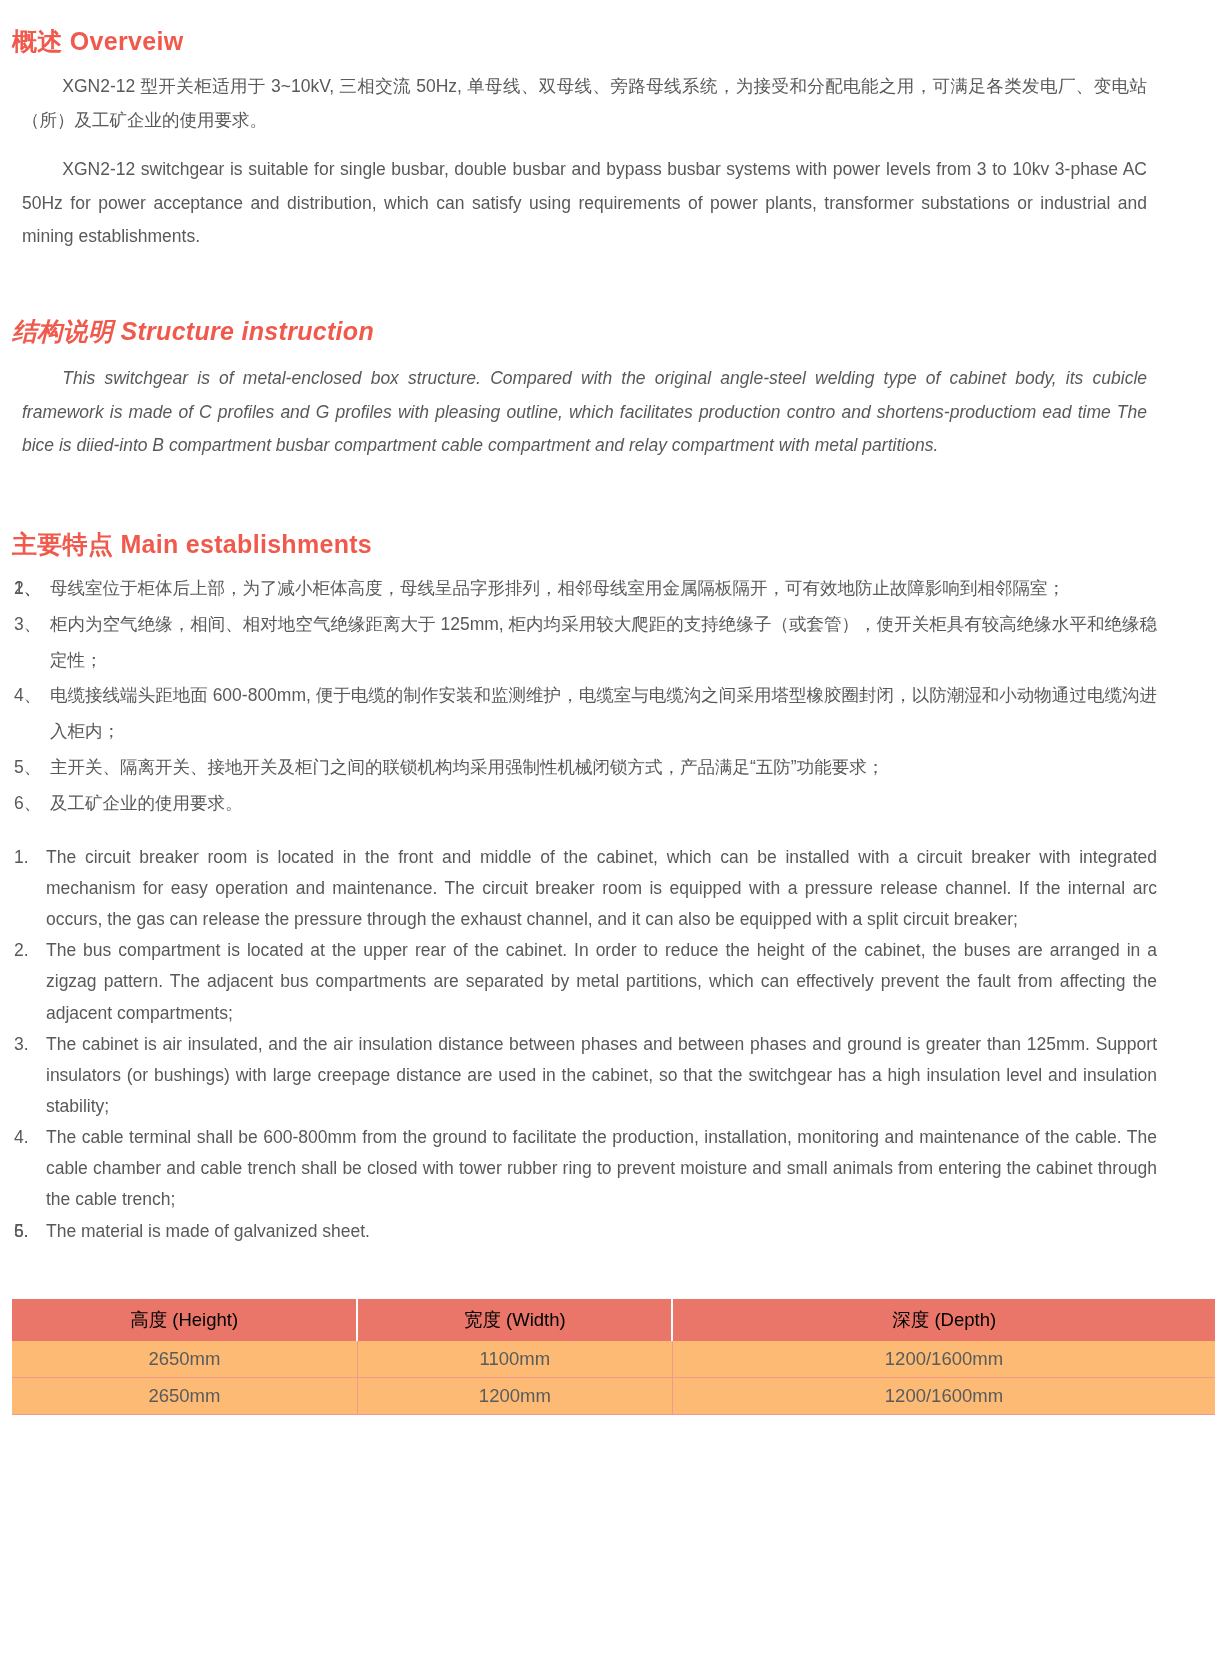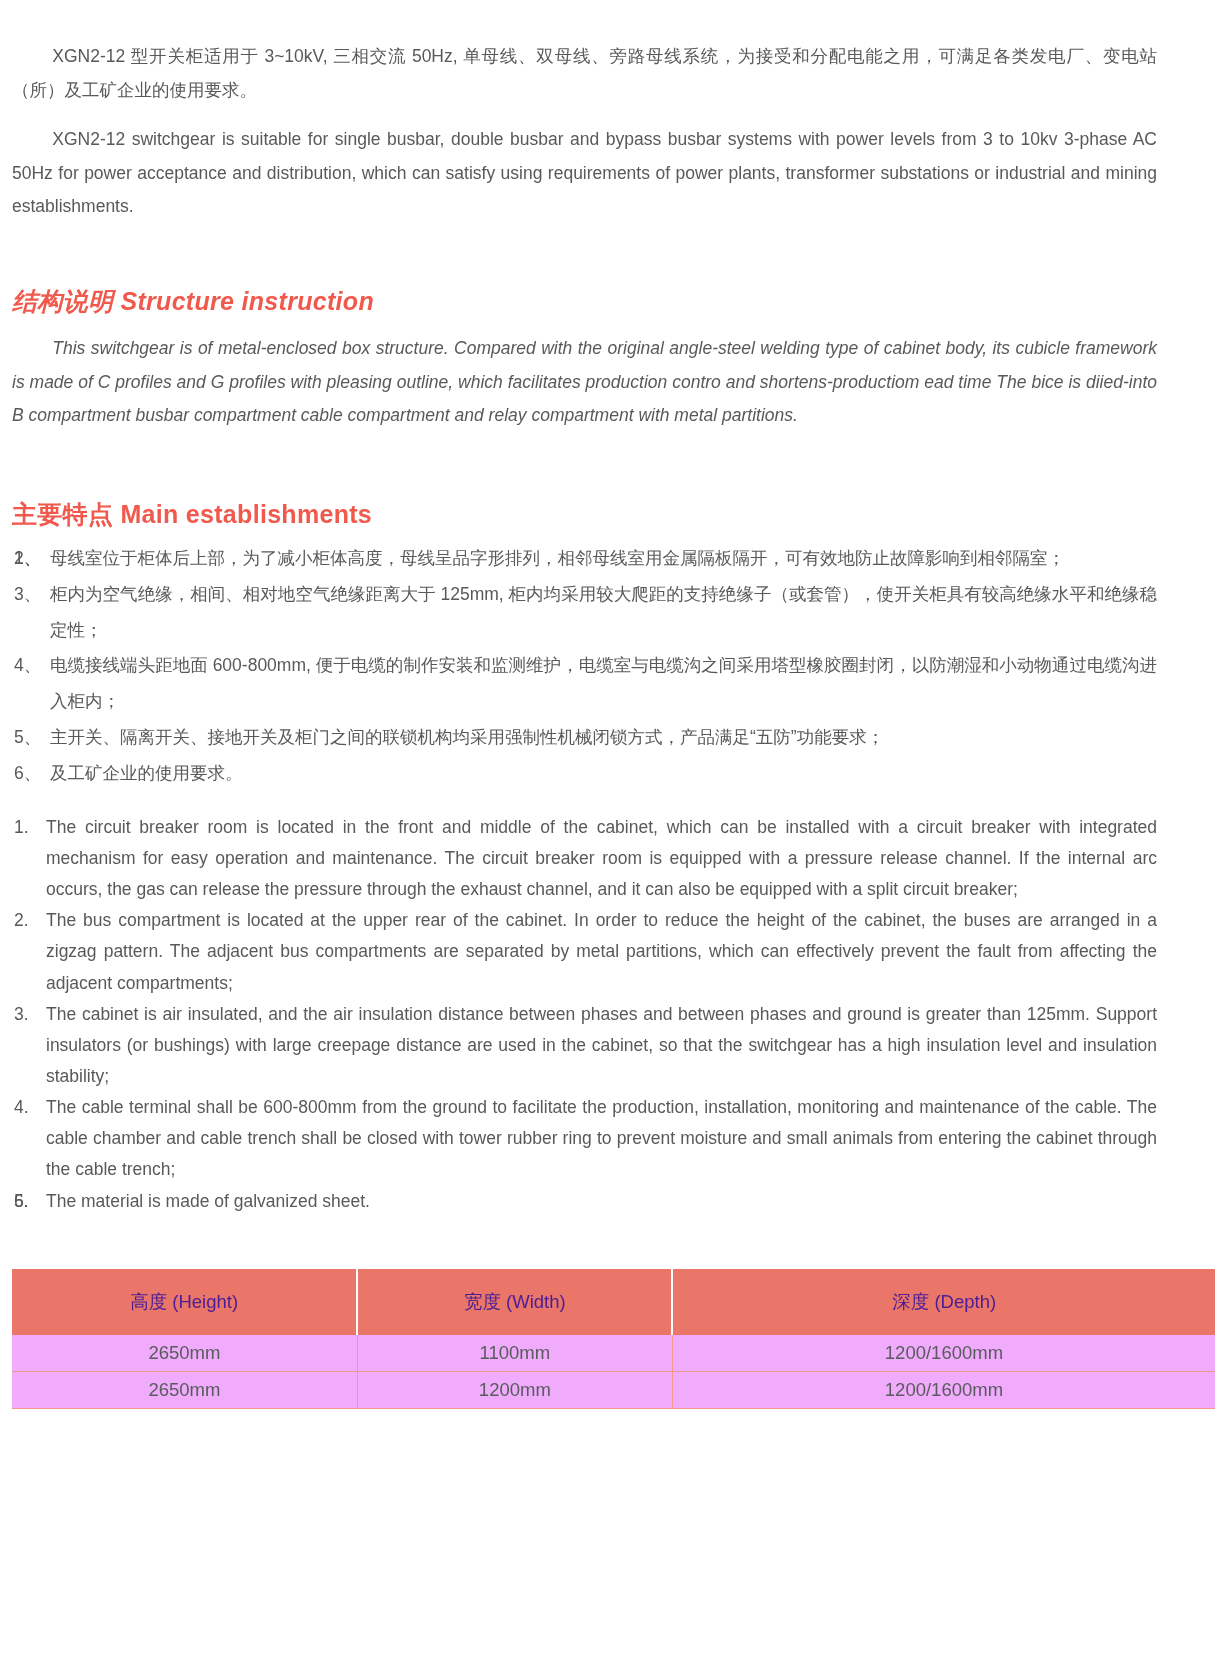--- a/index.html
+++ b/index.html
@@ -21,21 +21,21 @@
     margin: 0;
   }
 
   .text-wrap { margin-right: 58px; }
 
   .para {
     font-size: 17.5px;
     line-height: 1.92;
     text-align: justify;
     text-indent: 2.3em;
-    margin: 0;
+    margin: 10px;
     color: #58595b;
   }
   .para.zh { margin-top: 14px; }
   .para.en { margin-top: 16px; }
 
   .sec-structure { margin-top: 62px; font-style: italic; }
   .sec-characteristics { margin-top: 66px; }
   .sec-dimension { margin-top: 52px; }
 
   .num-list { margin-top: 12px; }
@@ -52,47 +52,48 @@
   .li .num { position: absolute; left: 2px; top: 0; }
 
   .dim-table {
     width: 100%;
     border-collapse: collapse;
     table-layout: fixed;
     margin-top: 16px;
   }
   .dim-table th {
     background: #e97668;
-    color: #4c1d95;
+    color: #000000;
     font-weight: normal;
     font-size: 18.5px;
     height: 34px;
     text-align: center;
     border-left: 2px solid #ffffff;
-    padding: 16px;
+    padding: 4px;
   }
   .dim-table th:first-child { border-left: none; }
   .dim-table td {
     height: 36px;
     text-align: center;
     font-size: 18.5px;
     color: #595b5d;
     border-bottom: 1px solid #f0998c;
     border-left: 1px solid #f0998c;
     padding: 0;
-    background: #f0abfc;
+    background: #fdba74;
   }
   .dim-table td:first-child { border-left: none; }
 </style>
 </head>
 <body>
 
 <div class="page">
 
   <section class="sec-overview">
+    <h2 class="sec-heading">概述 Overveiw</h2>
     <div class="text-wrap">
       <p class="para zh">XGN2-12 型开关柜适用于 3~10kV, 三相交流 50Hz, 单母线、双母线、旁路母线系统，为接受和分配电能之用，可满足各类发电厂、变电站（所）及工矿企业的使用要求。</p>
       <p class="para en">XGN2-12 switchgear is suitable for single busbar, double busbar and bypass busbar systems with power levels from 3 to 10kv 3-phase AC 50Hz for power acceptance and distribution, which can satisfy using requirements of power plants, transformer substations or industrial and mining establishments.</p>
     </div>
   </section>
 
   <section class="sec-structure">
     <h2 class="sec-heading">结构说明 Structure instruction</h2>
     <div class="text-wrap">
       <p class="para en">This switchgear is of metal-enclosed box structure. Compared with the original angle-steel welding type of cabinet body, its cubicle framework is made of C profiles and G profiles with pleasing outline, which facilitates production contro and shortens-productiom ead time The bice is diied-into B compartment busbar compartment cable compartment and relay compartment with metal partitions.</p>

